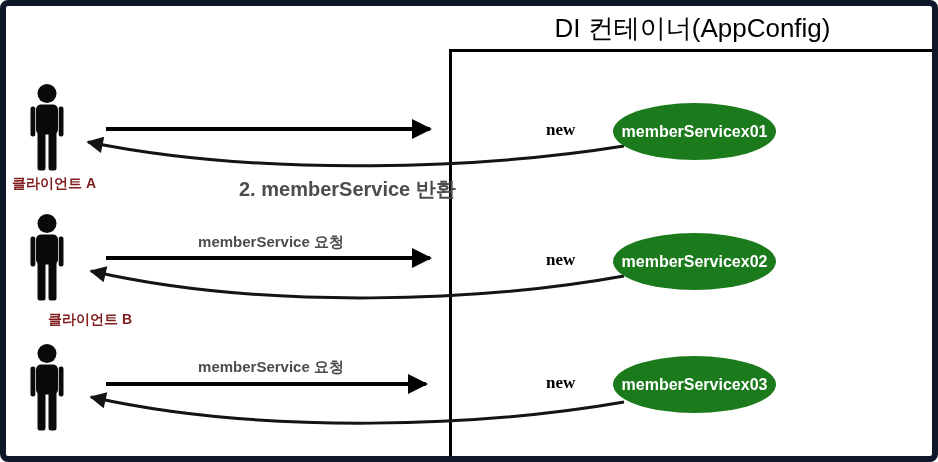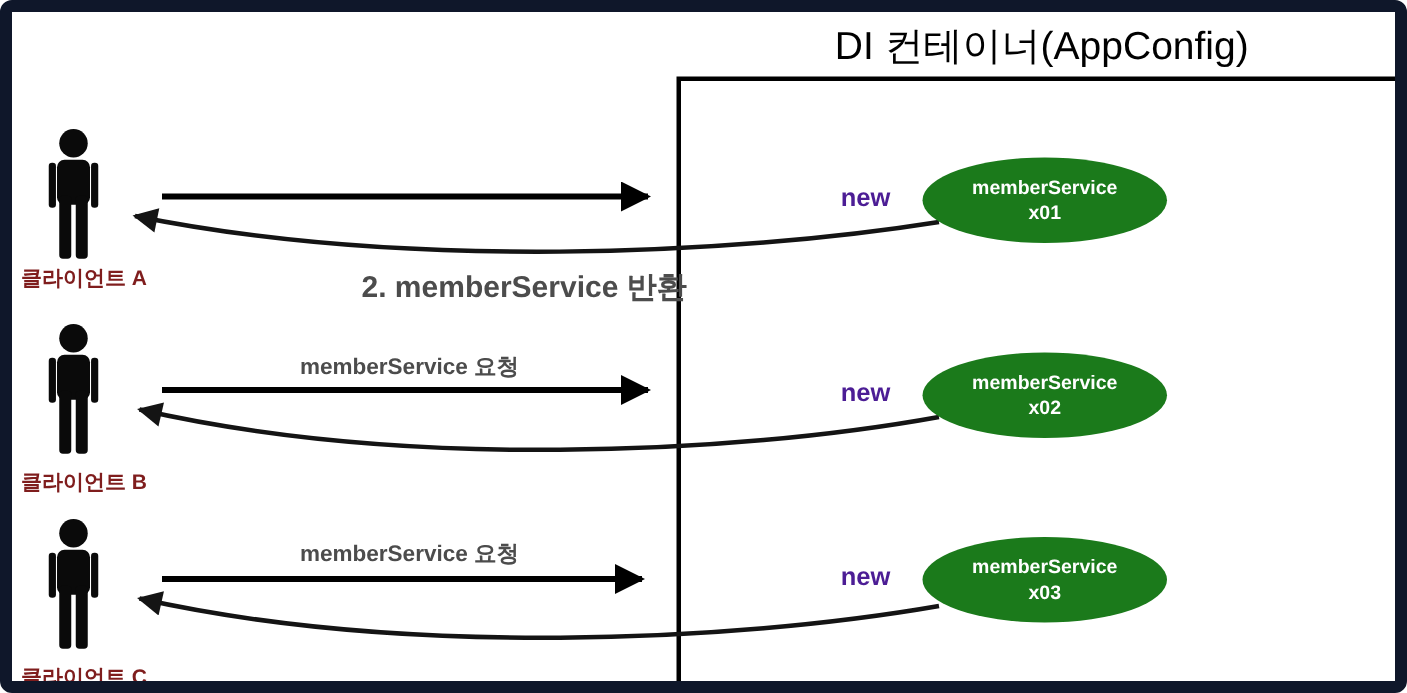--- a/index.html
+++ b/index.html
@@ -2,21 +2,21 @@
 <html><head>
 <meta charset="utf-8">
 <style>
   html, body { margin: 0; padding: 0; background: #ffffff; }
   * { box-sizing: border-box; }
   #app {
     position: relative;
     width: 938px;
     height: 462px;
     background: #ffffff;
-    border: 8px solid #0f172a;
+    border: 6px solid #0f172a;
     border-radius: 8px;
     overflow: hidden;
     font-family: "Liberation Sans", sans-serif;
   }
   .abs { position: absolute; }
   .title {
     left: 443px; top: 5px; width: 487px;
     text-align: center;
     font-size: 26px;
     color: #000000;
@@ -31,21 +31,21 @@
   }
   svg.layer { left: 0; top: 0; width: 938px; height: 462px; }
   .client-label {
     left: 6px; width: 120px;
     font-size: 14px;
     font-weight: bold;
     color: #7f1d1d;
     white-space: nowrap;
   }
   .client-a { top: 169px; }
-  .client-b { top: 305px; }
+  .client-b { top: 305px; text-align: right; }
   .client-c { top: 435px; }
   .request-label {
     width: 260px;
     text-align: center;
     font-size: 15px;
     font-weight: bold;
     color: #4c4c4c;
     white-space: nowrap;
   }
   .req-a { left: 150px; top: 97px; }
@@ -54,38 +54,39 @@
   .return-label {
     left: 233px; top: 170px; width: 200px;
     text-align: center;
     font-size: 20px;
     font-weight: bold;
     color: #4c4c4c;
     white-space: nowrap;
   }
   .new-label {
     left: 540px; width: 58px;
-    text-align: center;
+    text-align: left;
     font-size: 17px;
     font-weight: bold;
-    color: #4c1d95;
+    color: #000000;
+    font-family: Liberation Serif, serif;
   }
   .new-a { top: 114px; }
   .new-b { top: 244px; }
   .new-c { top: 367px; }
   .bean-ellipse {
     left: 607px; width: 163px; height: 57px;
     background: #1b7a1b;
     border-radius: 50%;
     display: flex;
-    flex-direction: column;
+    flex-direction: row;
     align-items: center;
     justify-content: center;
     color: #ffffff;
-    font-size: 13px;
+    font-size: 16px;
     font-weight: bold;
     line-height: 1.25;
     z-index: 2;
   }
   .bean-a { top: 97px; }
   .bean-b { top: 227px; }
   .bean-c { top: 350px; }
 </style>
 </head>
 <body>
@@ -136,21 +137,20 @@
   </div>
 
   <div class="abs client-label client-b">클라이언트 B</div>
   <div class="abs request-label req-b">memberService 요청</div>
   <div class="abs new-label new-b">new</div>
   <div class="abs bean-ellipse bean-b">
     <div>memberService</div>
     <div>x02</div>
   </div>
 
-  <div class="abs client-label client-c">클라이언트 C</div>
   <div class="abs request-label req-c">memberService 요청</div>
   <div class="abs new-label new-c">new</div>
   <div class="abs bean-ellipse bean-c">
     <div>memberService</div>
     <div>x03</div>
   </div>
 
 </div>
 
 </body></html>

